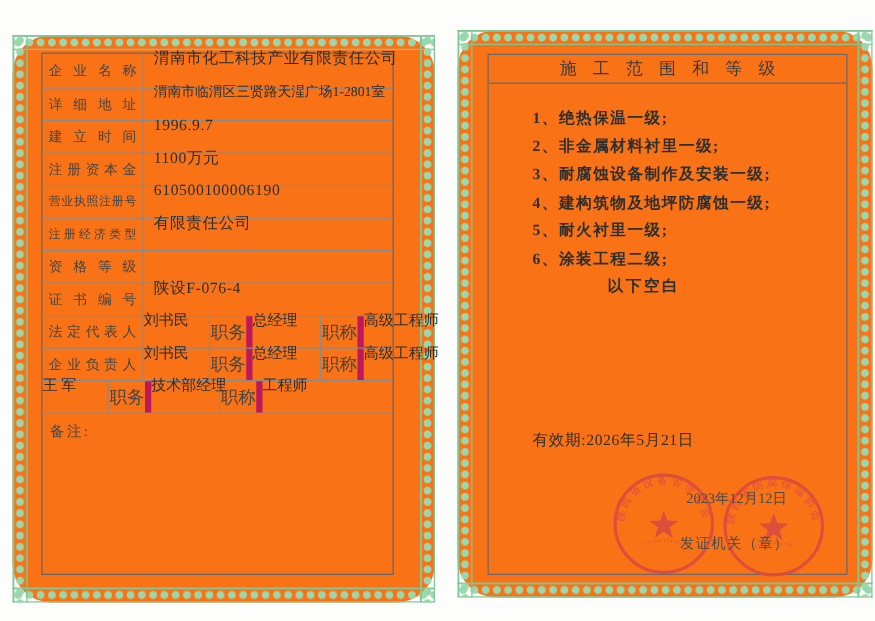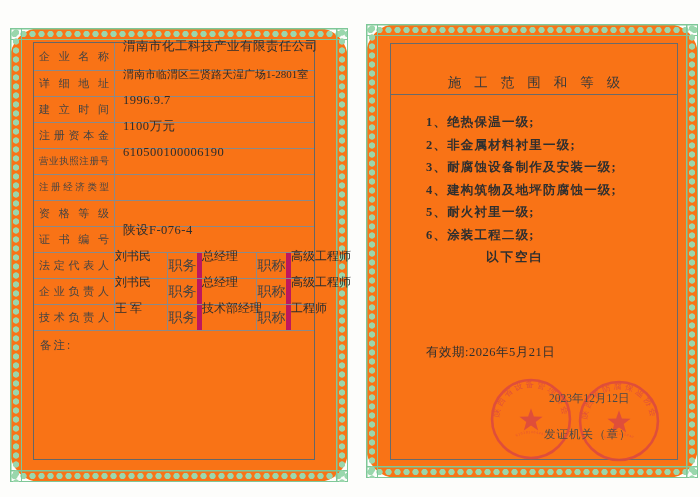--- a/index.html
+++ b/index.html
@@ -66,21 +66,21 @@
     white-space:nowrap; font-size:12px; color:#2d2d2d; line-height:14px; }
 
   .remarks { flex:1 1 auto; position:relative; }
   .remarks span { position:absolute; left:6px; top:7px; font-size:11.5px; color:#444; letter-spacing:2px; }
 
   
   .scope-frame { position:absolute; left:24px; top:19px; width:286px; height:415px;
     border:1px solid #6a6a6a; color:#333; }
   .scope-title { height:22px; border-bottom:1px solid #6a6a6a; display:flex;
     align-items:center; justify-content:center; font-size:13.5px; letter-spacing:13px;
-    text-indent:13px; color:#3a3a3a;margin-top:28px; }
+    text-indent:13px; color:#3a3a3a; }
   .scope-items { padding:16px 0 0 35px;font-weight:bold; }
   .scope-item { font-size:12.5px; letter-spacing:1.2px; line-height:22.5px; color:#2f2f2f; }
   .blank-note { font-size:12.5px; letter-spacing:2px; line-height:22.5px; padding-left:60px; color:#2f2f2f; }
   .validity { position:absolute; left:35px; top:300px; font-size:12.5px; letter-spacing:.5px; color:#2f2f2f; }
   .issue-date { position:absolute; left:158px; top:347px; font-size:11.5px; color:#4a4a4a; z-index:3; }
   .issuer { position:absolute; left:153px; top:383px; font-size:11.5px; letter-spacing:1px; color:#4a4a4a; z-index:3; }
 
   .seal { position:absolute; width:84px; height:84px; z-index:2; opacity:.88; }
   .seal-left-pos  { left:98px;  top:333px; }
   .seal-right-pos { left:186px; top:335px; }
@@ -135,20 +135,23 @@
             <span>营业执照注册号</span>
           </div>
         <div class="cell-value">
             <span>610500100006190</span>
           </div>
       </div>
       <div class="info-row small-label">
         <div class="cell-label">
             <span>注册经济类型</span>
           </div>
+        <div class="cell-value">
+            <span>有限责任公司</span>
+          </div>
       </div>
       <div class="info-row">
         <div class="cell-label">
             <span>资格等级</span>
           </div>
       </div>
       <div class="info-row">
         <div class="cell-label">
             <span>证书编号</span>
           </div>
@@ -183,23 +186,20 @@
         <div class="p-duty-l">职务</div>
         <div class="p-duty">
             <span>总经理</span>
           </div>
         <div class="p-title-l">职称</div>
         <div class="p-title">
             <span>高级工程师</span>
           </div>
       </div>
       <div class="person-row">
-        <div class="cell-label">
-            <span>技术负责人</span>
-          </div>
         <div class="p-name">
             <span>王 军</span>
           </div>
         <div class="p-duty-l">职务</div>
         <div class="p-duty">
             <span>技术部经理</span>
           </div>
         <div class="p-title-l">职称</div>
         <div class="p-title">
             <span>工程师</span>

